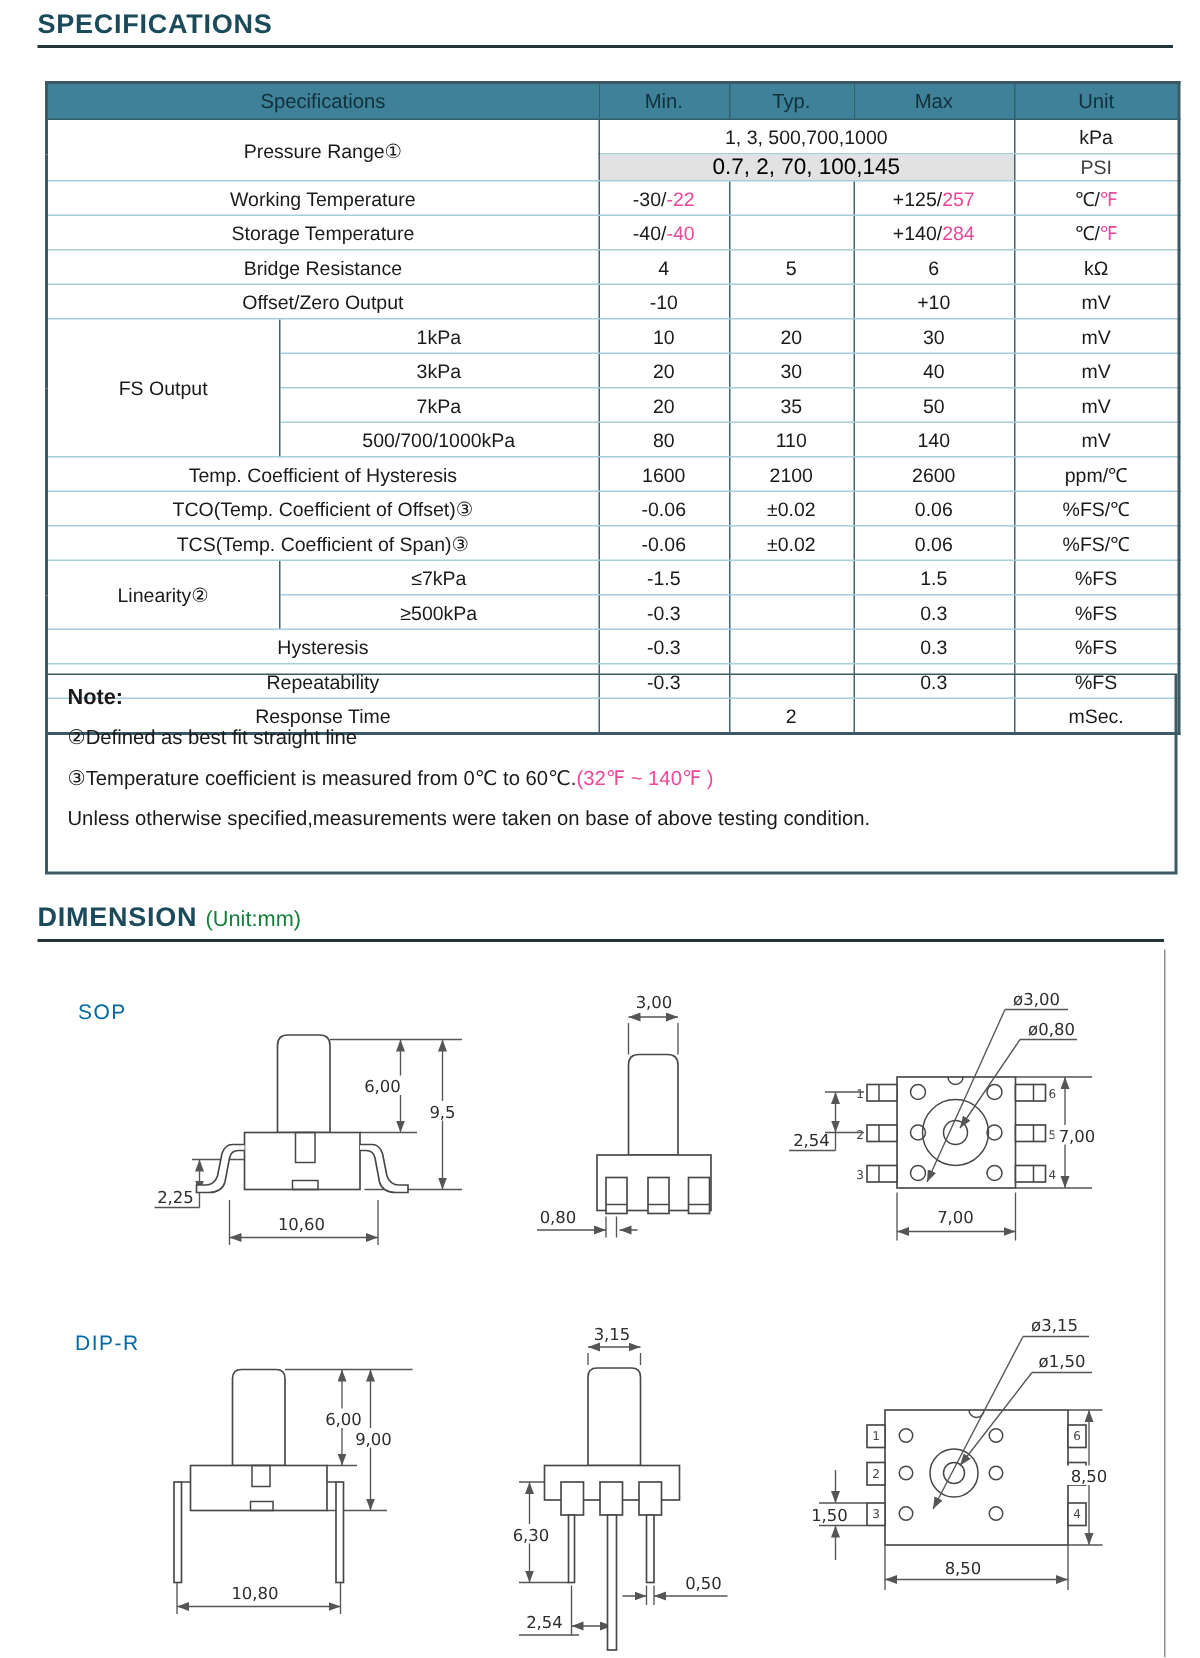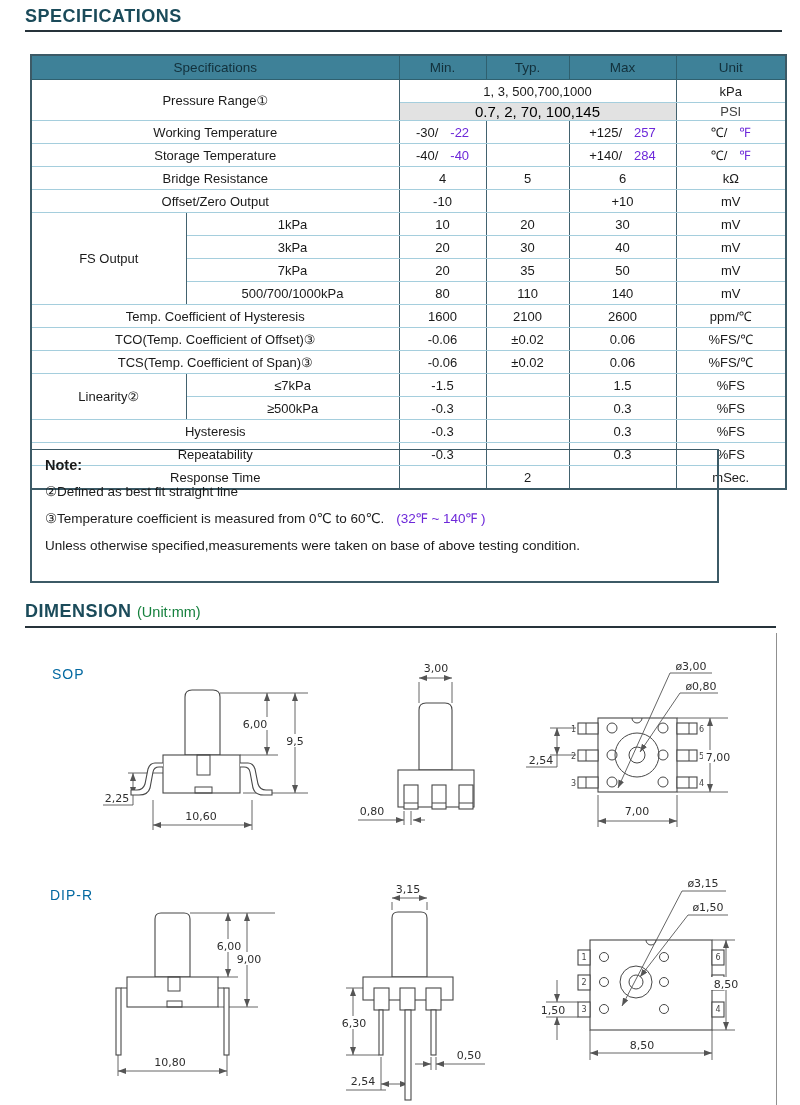--- a/index.html
+++ b/index.html
@@ -12,23 +12,23 @@
         font-size:13px;border:2px solid #3c5a66;}
   table.spec th{background:#3e8198;color:#12303b;font-weight:normal;font-size:13.5px;height:23px;
         border:1px solid #2f606f;padding:0;}
   table.spec td{border-left:1px solid #42626f;border-right:1px solid #42626f;
         border-top:1px solid #a5cedd;border-bottom:1px solid #a5cedd;
         text-align:center;height:22px;padding:0 2px;overflow:hidden;}
   tr.psi{height:16px;}
   tr.psi td{height:16px;}
   td.psi-vals{background:#e2e2e2;color:#000000;font-size:15px;}
   td.psi-unit{color:#404040;}
-  .gray{color:#6d28d9;padding-left:12px;}
+  .gray{color:#ec4899;}
   
-  .note{position:absolute;left:30px;top:449px;width:689px;height:134px;box-sizing:border-box;
+  .note{position:absolute;left:30px;top:449px;width:755px;height:134px;box-sizing:border-box;
         border:2px solid #3c5a66;border-top:1px solid #3c5a66;padding:3px 13px 0;font-size:13.5px;}
   .note p{margin:0;line-height:27px;white-space:nowrap;}
   .note .note-title{font-weight:bold;font-size:14.5px;line-height:25px;}
   
   .dim-title{position:absolute;left:25px;top:601px;width:751px;border-bottom:2px solid #26333a;
         padding-bottom:4px;font-size:18px;font-weight:bold;color:#1b4b5a;letter-spacing:.5px;box-sizing:border-box;}
   .dim-title .unit-label{font-size:14.5px;font-weight:normal;color:#15803d;letter-spacing:0;}
   .right-line{position:absolute;left:776px;top:633px;width:1px;height:472px;background:#909090;}
   .draw-label{position:absolute;font-size:14px;color:#0369a1;letter-spacing:1px;}
   #sop-label{left:52px;top:666px;}

